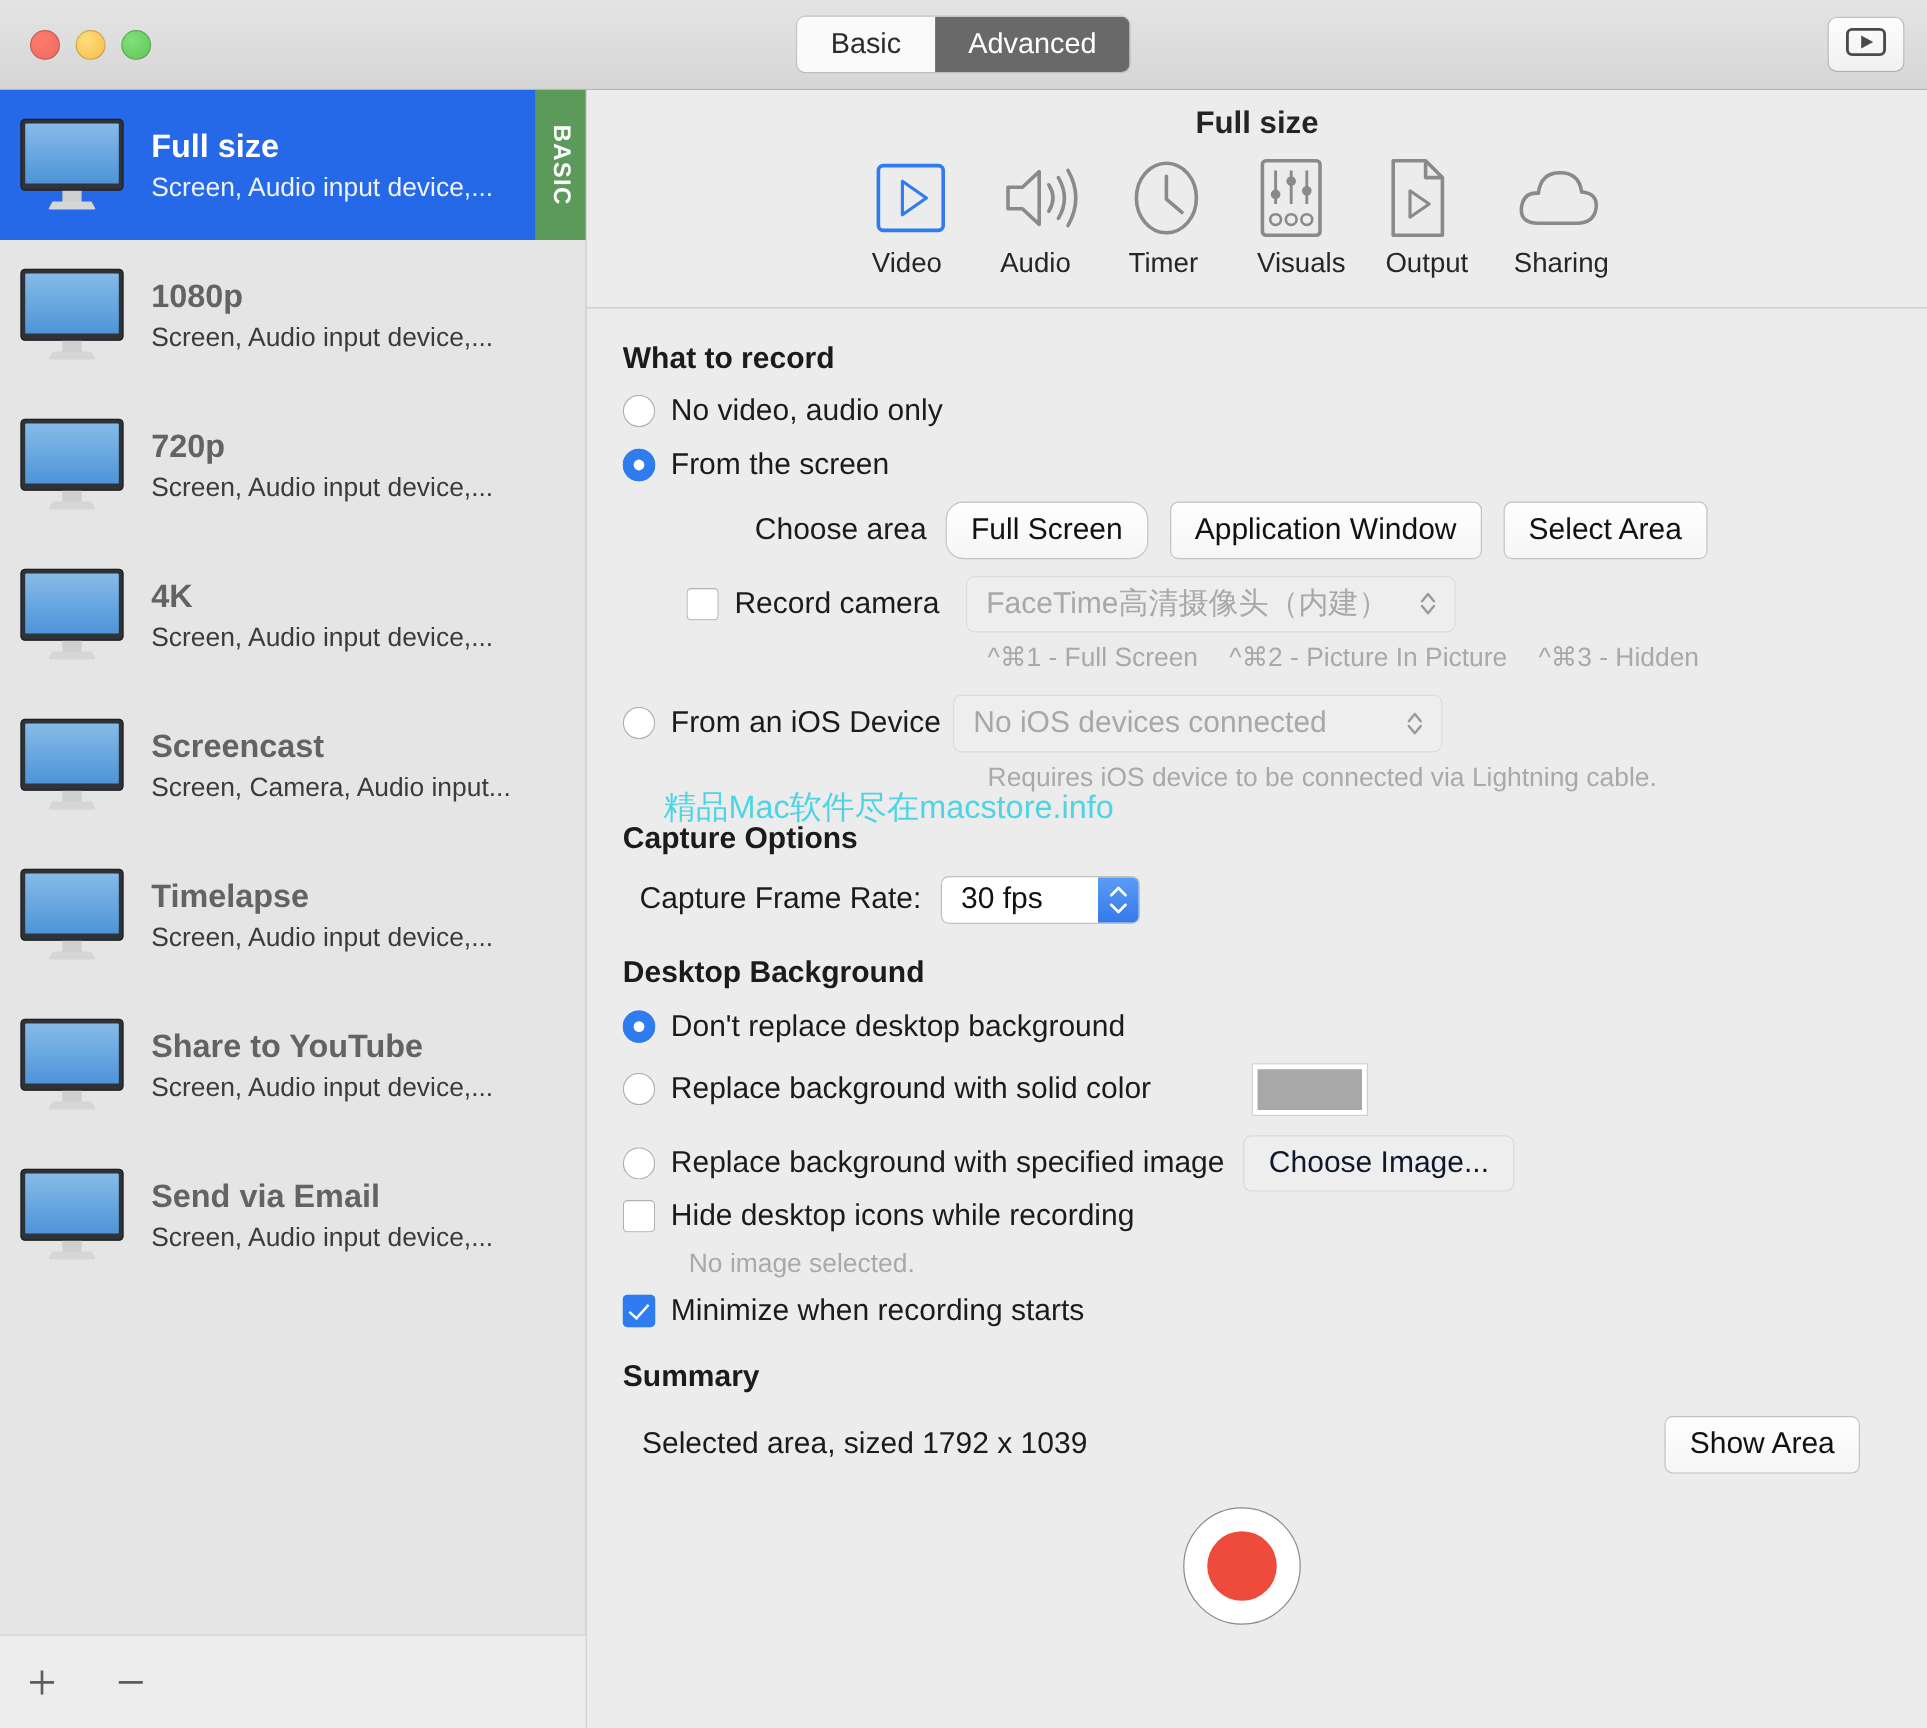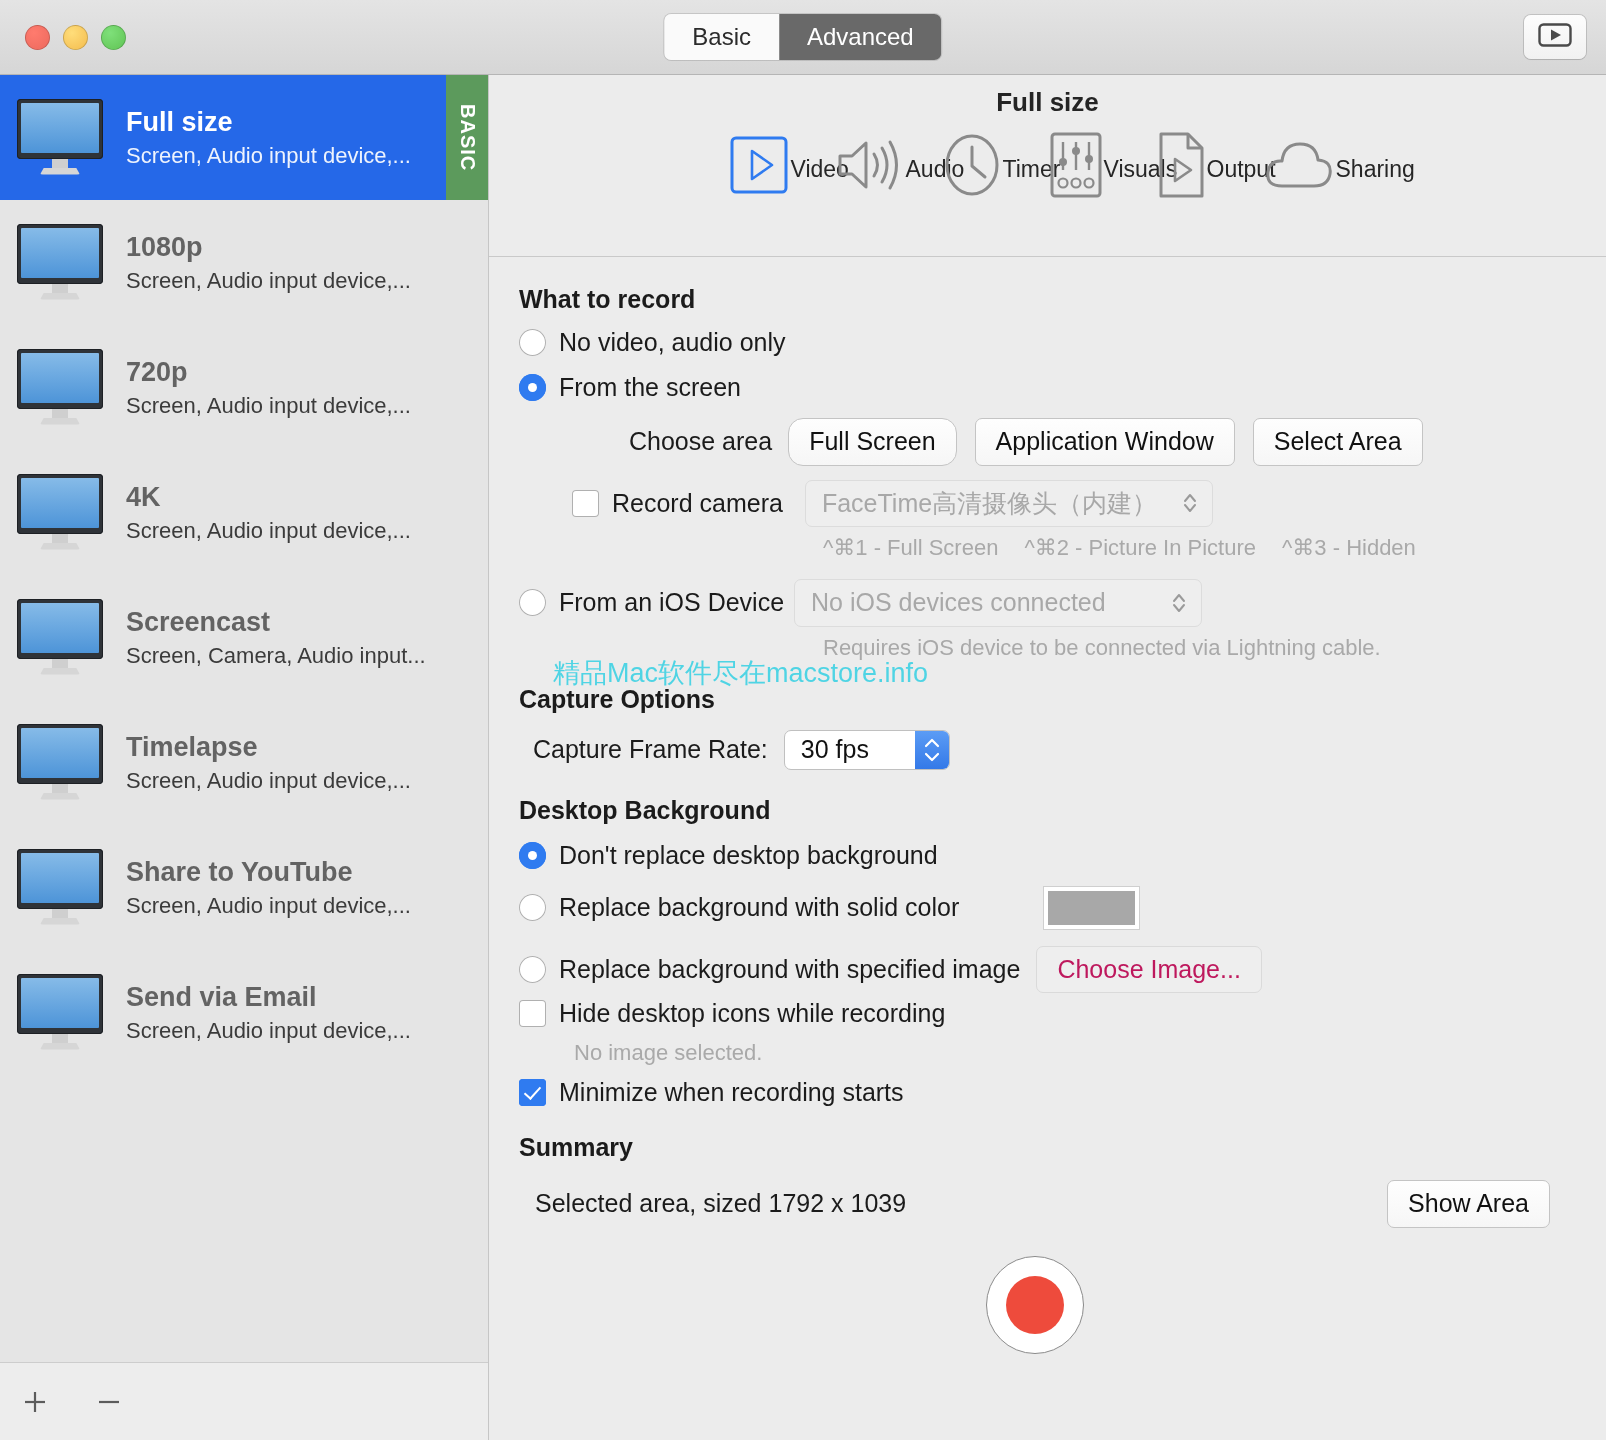--- a/index.html
+++ b/index.html
@@ -188,21 +188,21 @@
     font-size: 26px; font-weight: bold; color: #242424;
     margin-top: 12px;
   }
   .toolbar-icons {
     display: flex;
     gap: 0;
     margin-top: 14px;
   }
   .tbitem {
     width: 107px;
-    display: flex; align-items: center;
+    display: flex; flex-direction: column; align-items: flex-start;
   }
   .tbicon {
     height: 66px;
     display: flex; align-items: center; justify-content: center;
   }
   .tblabel { font-size: 23px; color: #262626; margin-top: 8px; }
 
   .content {
     flex: 1;
     padding: 28px 56px 0 30px;
@@ -256,21 +256,21 @@
   .btn {
     background: linear-gradient(to bottom,#fefefe,#f6f6f6);
     border: 1px solid #c4c4c4;
     border-radius: 7px;
     font-size: 25px;
     color: #111;
     padding: 9px 20px;
     line-height: 1.1;
     font-family: "Liberation Sans", sans-serif;
   }
-  .btn.disabled { color: #be185d; background: #eeeeee; border-color: #dadada; }
+  .btn.disabled { color: #0f172a; background: #eeeeee; border-color: #dadada; }
 
   .popup {
     position: relative;
     background: #eeeeee;
     border: 1px solid #dcdcdc;
     border-radius: 7px;
     font-size: 25px;
     color: #a8a8a8;
     padding: 9px 54px 9px 16px;
     line-height: 1.1;

